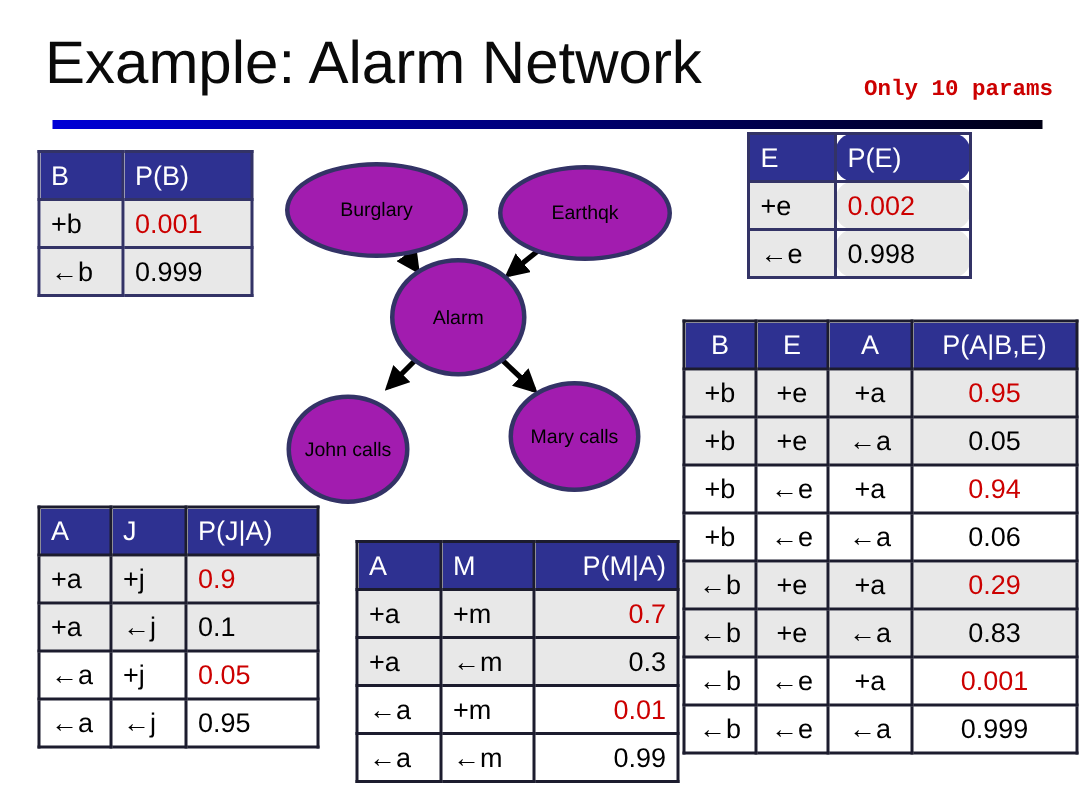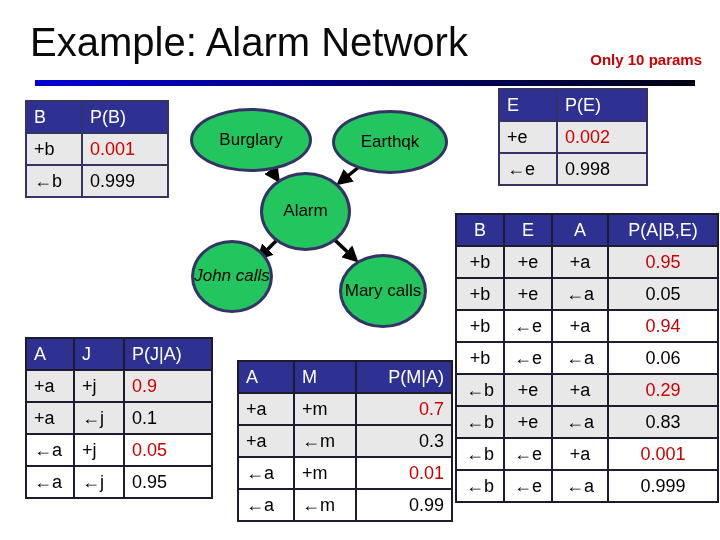--- a/index.html
+++ b/index.html
@@ -5,55 +5,55 @@
   html,body{margin:0;padding:0;background:#888;}
   .slide{
     position:relative;width:720px;height:540px;background:#ffffff;
     font-family:"Liberation Sans", sans-serif;overflow:hidden;
   }
   .title{
     position:absolute;left:30px;top:8px;font-size:40px;line-height:44px;
     color:#0a0a0a;letter-spacing:0px;white-space:nowrap;margin-top:12px;
   }
   .note{
-    position:absolute;right:18px;top:51px;font-size:15px;font-weight:bold;color:#cc0000;
+    position:absolute;right:18px;top:51px;font-size:15px;font-weight:bold;color:#cc0000;font-family:Liberation Mono, monospace;
   }
   .rule{
     position:absolute;left:35px;top:80px;width:660px;height:6px;
     background:linear-gradient(to right,#0000d6,#000014);
   }
   svg.arrows{position:absolute;left:0;top:0;z-index:1;}
   .node{
-    position:absolute;z-index:2;background:#22c55e;border:3px solid #333366;
+    position:absolute;z-index:2;background:#a21caf;border:3px solid #333366;
     border-radius:50%;display:flex;align-items:center;justify-content:center;
-    text-align:center;font-size:17px;line-height:1.2;color:#000;box-sizing:border-box;
+    text-align:center;font-size:13px;line-height:1.2;color:#000;box-sizing:border-box;
   }
   .node-burglary{left:190px;top:108px;width:122px;height:64px;}
   .node-earthquake{left:332px;top:110px;width:116px;height:64px;}
   .node-alarm{left:260px;top:172px;width:91px;height:79px;}
-  .node-john{left:191px;top:240px;width:82px;height:73px;font-style:italic;}
+  .node-john{left:191px;top:263px;width:82px;height:73px;}
   .node-mary{left:339px;top:254px;width:88px;height:74px;}
 
   table.cpt{
     position:absolute;z-index:3;border-collapse:collapse;table-layout:fixed;
     background:#fff;font-size:18px;color:#000;
   }
   table.cpt td,table.cpt th{
     border:2px solid #1c1c2e;height:30px;padding:0 7px;font-weight:normal;
     overflow:hidden;white-space:nowrap;
   }
   table.cpt tr.hdr td{background:#2e3191;color:#ffffff;}
   table.cpt tr.shade td{background:#e8e8e8;}
   td.red{color:#cc0000;}
 
   #tbl-b{left:25px;top:100px;}  #tbl-b td{border-color:#333366;}
   #tbl-b td:nth-child(1){width:40px;} #tbl-b td:nth-child(2){width:70px;}
 
   #tbl-e{left:498px;top:88px;}  #tbl-e td{border-color:#333366;}
-  #tbl-e td:nth-child(1){width:42px;} #tbl-e td:nth-child(2){width:74px;}
+  #tbl-e td:nth-child(1){width:42px;} #tbl-e td:nth-child(2){width:74px;border-radius:12px;}
 
   #tbl-a{left:455px;top:213px;}
   #tbl-a td{text-align:center;padding:0 2px;}
   #tbl-a td:nth-child(1){width:42px;} #tbl-a td:nth-child(2){width:42px;}
   #tbl-a td:nth-child(3){width:50px;} #tbl-a td:nth-child(4){width:104px;margin-left:41px;}
 
   #tbl-j{left:25px;top:337px;}
   #tbl-j td:nth-child(1){width:32px;} #tbl-j td:nth-child(2){width:34px;}
   #tbl-j td:nth-child(3){width:72px;}
 

